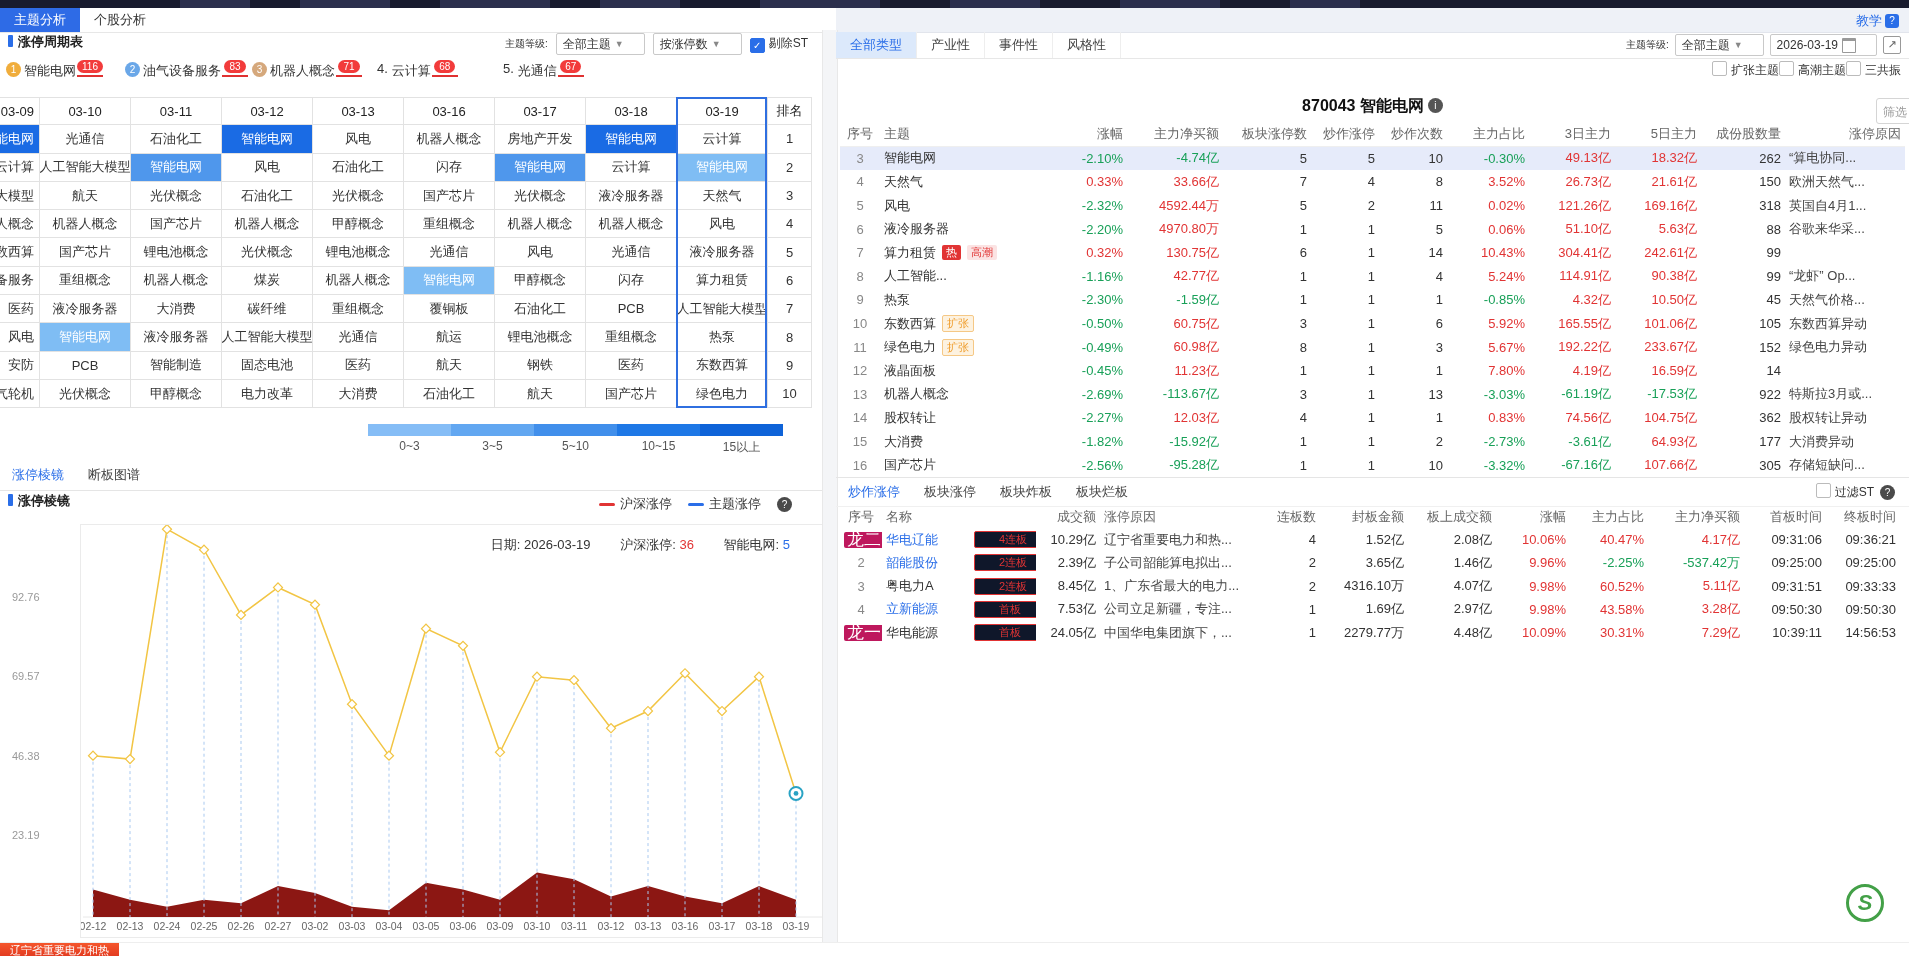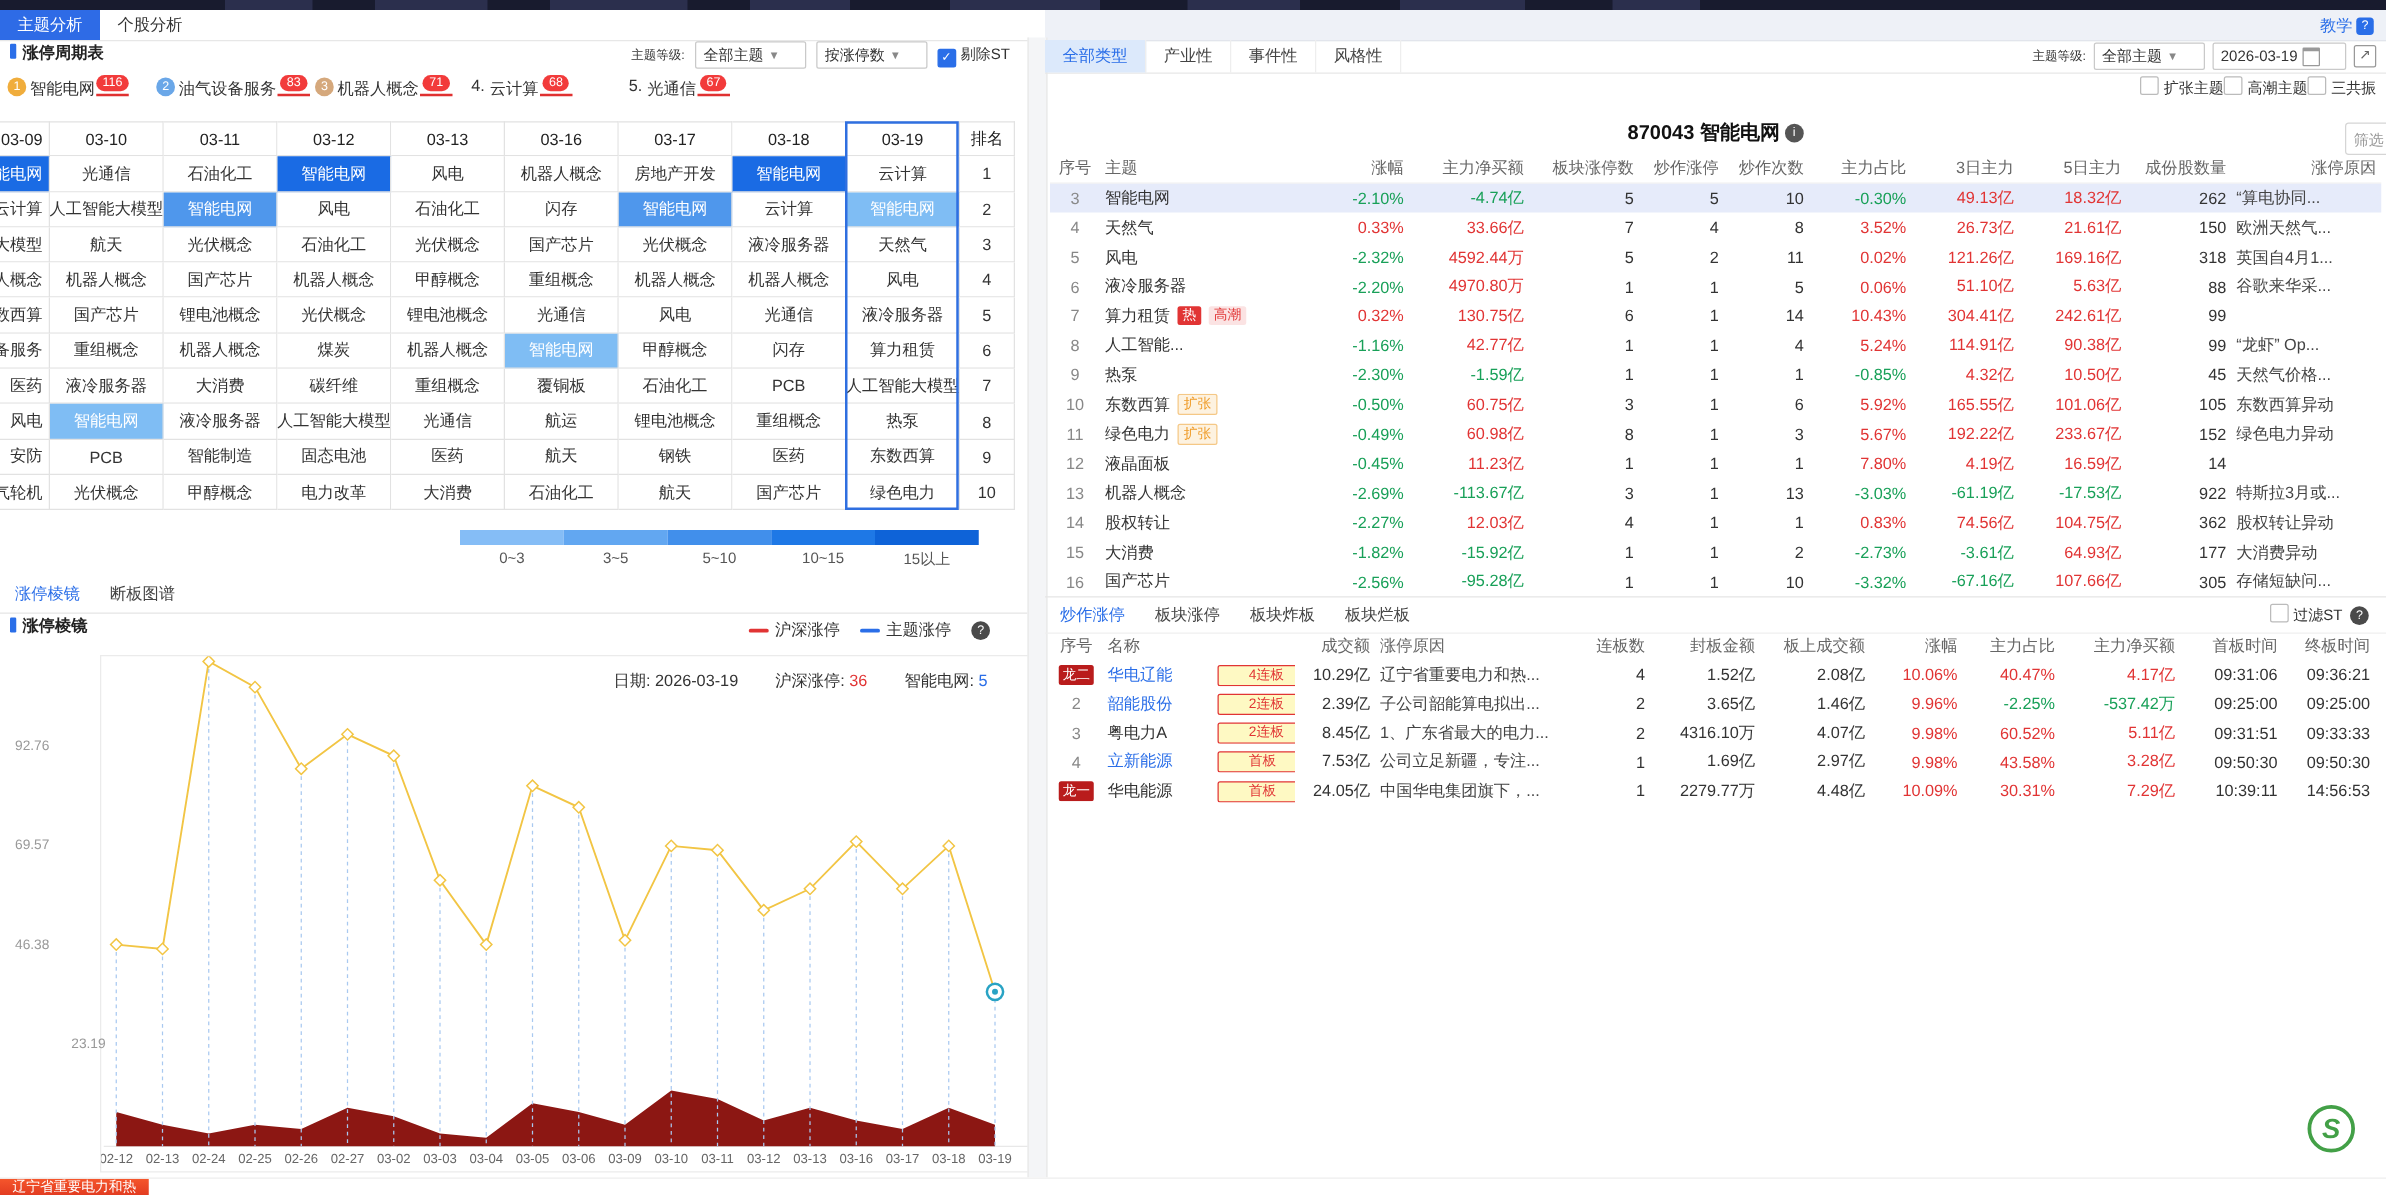--- a/index.html
+++ b/index.html
@@ -94,22 +94,22 @@
            display:flex;align-items:center;}
   .bt-tab{padding:5px 12px;font-size:13px;color:#444;cursor:pointer;}
   .bt-tab.active{color:#2a6ee8;}
   #bt-right{position:absolute;right:14px;top:5px;display:flex;align-items:center;gap:6px;}
   #bot-table{left:840px;top:505px;width:1060px;}
   .bt-row{display:grid;grid-template-columns:42px 88px 66px 64px 168px 52px 88px 88px 74px 78px 96px 82px 74px;
           height:23.2px;align-items:center;}
   .bt-row.head{color:#666;font-size:12px;}
   .stock-blue{color:#2a6ee8;} .stock-dk{color:#333;}
   .lboard{display:inline-block;border:1px solid #e13434;color:#e13434;font-size:11px;line-height:15px;
-          padding:0 24px;border-radius:2px;background:#fef9c3;}
-  .dragon{display:inline-block;background:#b91c1c;color:#fff;font-size:11px;line-height:16px;padding:0 3px;border-radius:2px;text-align:right;}
+          padding:0 24px;border-radius:2px;background:#0f172a;}
+  .dragon{display:inline-block;background:#be185d;color:#fff;font-size:17px;line-height:16px;padding:0 3px;border-radius:2px;text-align:right;}
   
   #logo{left:1846px;top:884px;width:38px;height:38px;border:3px solid #43a047;border-radius:50%;box-sizing:border-box;
         color:#43a047;font-size:22px;font-weight:bold;font-style:italic;text-align:center;line-height:32px;background:#fff;}
   
   #ticker{left:0;top:942px;width:1909px;height:14px;border-top:1px solid #eee;background:#fff;display:flex;align-items:center;overflow:hidden;}
   #ticker-label{background:linear-gradient(180deg,#f5562c,#e13a20);color:#fff;font-size:11px;line-height:14px;
                 padding:0 10px;white-space:nowrap;}
   .tick-item{font-size:11px;color:#3a3a3a;white-space:nowrap;margin-left:38px;}
   .ic-cal{display:inline-block;width:12px;height:11px;border:1px solid #999;border-top:3px solid #999;border-radius:1px;}
   .ic-share{display:inline-block;width:16px;height:16px;border:1px solid #999;border-radius:2px;color:#666;
@@ -413,21 +413,21 @@
       <text x="456" y="405" text-anchor="middle" font-size="10.5" fill="#666">03-10</text>
       <text x="493" y="405" text-anchor="middle" font-size="10.5" fill="#666">03-11</text>
       <text x="530" y="405" text-anchor="middle" font-size="10.5" fill="#666">03-12</text>
       <text x="567" y="405" text-anchor="middle" font-size="10.5" fill="#666">03-13</text>
       <text x="604" y="405" text-anchor="middle" font-size="10.5" fill="#666">03-16</text>
       <text x="641" y="405" text-anchor="middle" font-size="10.5" fill="#666">03-17</text>
       <text x="678" y="405" text-anchor="middle" font-size="10.5" fill="#666">03-18</text>
       <text x="715" y="405" text-anchor="middle" font-size="10.5" fill="#666">03-19</text>
     </svg></div>
 <div id="yticks">
-    <div class="ytick abs" style="top: 829.4px; margin-left: 45px;">23.19</div>
+    <div class="ytick abs" style="top: 829.4px;">23.19</div>
     <div class="ytick abs" style="top: 749.801px;">46.38</div>
     <div class="ytick abs" style="top: 670.201px;">69.57</div>
     <div class="ytick abs" style="top: 590.601px;">92.76</div>
   </div>
 
 <div class="abs" id="v-div"></div>
 
 <div class="abs" id="rp-tabs">
   <span id="rp-tabs-in" style="display:flex;">
       <span class="r-tab active">全部类型</span>

